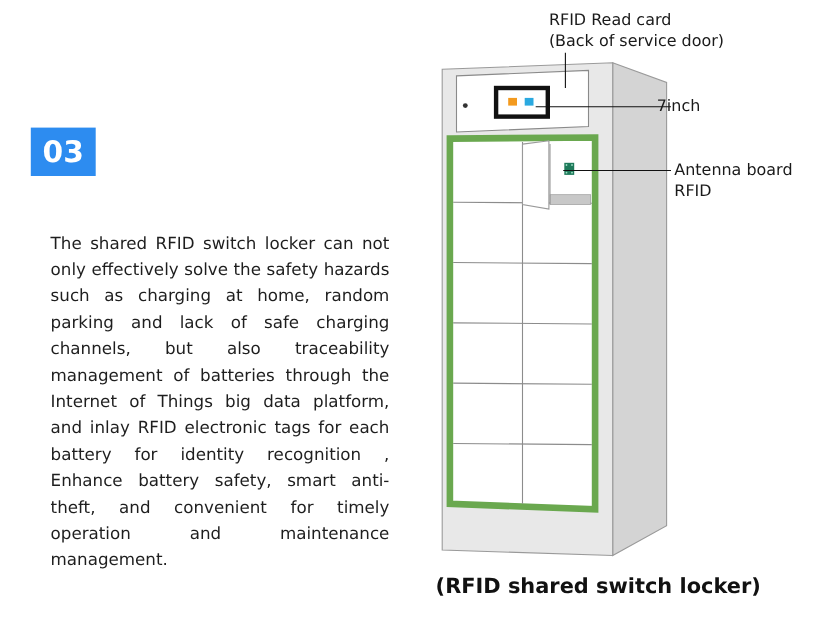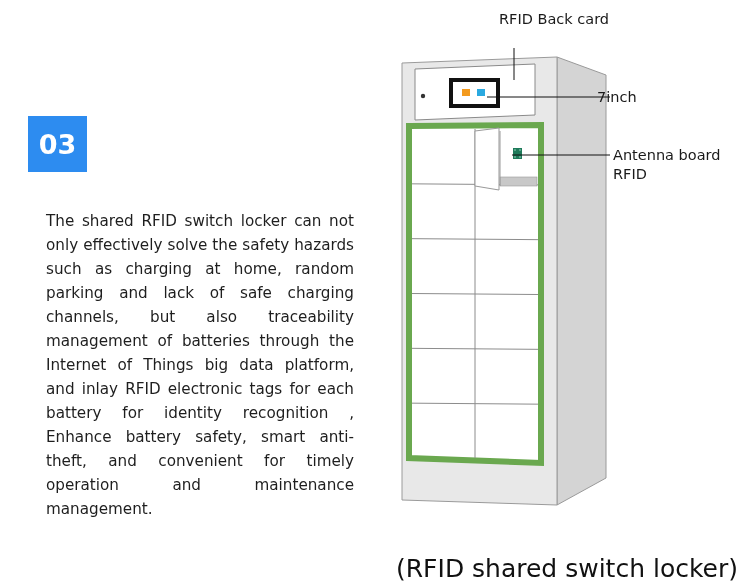--- a/index.html
+++ b/index.html
@@ -1,29 +1,29 @@
 <!DOCTYPE html>
 <html><head>
 <meta charset="utf-8">
 <style>
   html, body { margin: 0; padding: 0; background: #ffffff; }
   body { width: 750px; height: 582px; position: relative; overflow: hidden;
          font-family: "DejaVu Sans", sans-serif; color: #1a1a1a; }
-  .badge { position: absolute; left: 28px; top: 116px; width: 59px; height: 56px;
+  .badge { position: absolute; left: 28px; top: 116px; width: 59px; height: 44px;
            background: #2d8cf0; color: #ffffff; font-weight: bold; font-size: 27px;
            display: flex; align-items: center; justify-content: center; letter-spacing: 0px; }
   .desc { position: absolute; left: 30px; top: 193px; width: 340px; font-size: 15.2px;
           line-height: 24px; text-align: justify; color: #1e1e1e; }
   .desc p { margin: 16px; }
   svg.diagram { position: absolute; left: 0; top: 0; }
   .label { position: absolute; font-size: 14.5px; line-height: 19px; color: #1a1a1a; white-space: nowrap; }
   .lbl-rfid-read { left: 499px; top: 10px; }
   .lbl-7inch { left: 597px; top: 88px; }
   .lbl-antenna { left: 613px; top: 146px; }
-  .caption { position: absolute; left: 396px; top: 522px; font-size: 25px; font-weight: normal; color: #111; white-space: nowrap; margin-top: 32px; }
+  .caption { position: absolute; left: 396px; top: 522px; font-size: 19px; font-weight: bold; color: #111; white-space: nowrap; }
 </style>
 </head>
 <body>
 
 <div class="badge">
   <span>03</span>
 </div>
 
 <div class="desc">
   <p>The shared RFID switch locker can not only effectively solve the safety hazards such as charging at home, random parking and lack of safe charging channels, but also traceability management of batteries through the Internet of Things big data platform, and inlay RFID electronic tags for each battery for identity recognition , Enhance battery safety, smart anti-theft, and convenient for timely operation and maintenance management.</p>
@@ -65,21 +65,22 @@
   <circle cx="520" cy="150" r="0.8" fill="#9fe0c5"></circle>
   <circle cx="515" cy="157" r="0.8" fill="#9fe0c5"></circle>
   <circle cx="520" cy="157" r="0.8" fill="#9fe0c5"></circle>
 
   <line x1="514" y1="48" x2="514" y2="80" stroke="#111" stroke-width="1"></line>
   <line x1="487" y1="97" x2="610" y2="97" stroke="#111" stroke-width="1"></line>
   <line x1="512" y1="155" x2="610" y2="155" stroke="#111" stroke-width="1"></line>
 </svg>
 
 <div class="label lbl-rfid-read">
-  <div>RFID Back card</div>
+  <div>RFID Read card</div>
+  <div>(Back of service door)</div>
 </div>
 <div class="label lbl-7inch">7inch</div>
 <div class="label lbl-antenna">
   <div>Antenna board</div>
   <div>RFID</div>
 </div>
 
 <div class="caption">(RFID shared switch locker)</div>
 
 </body></html>

